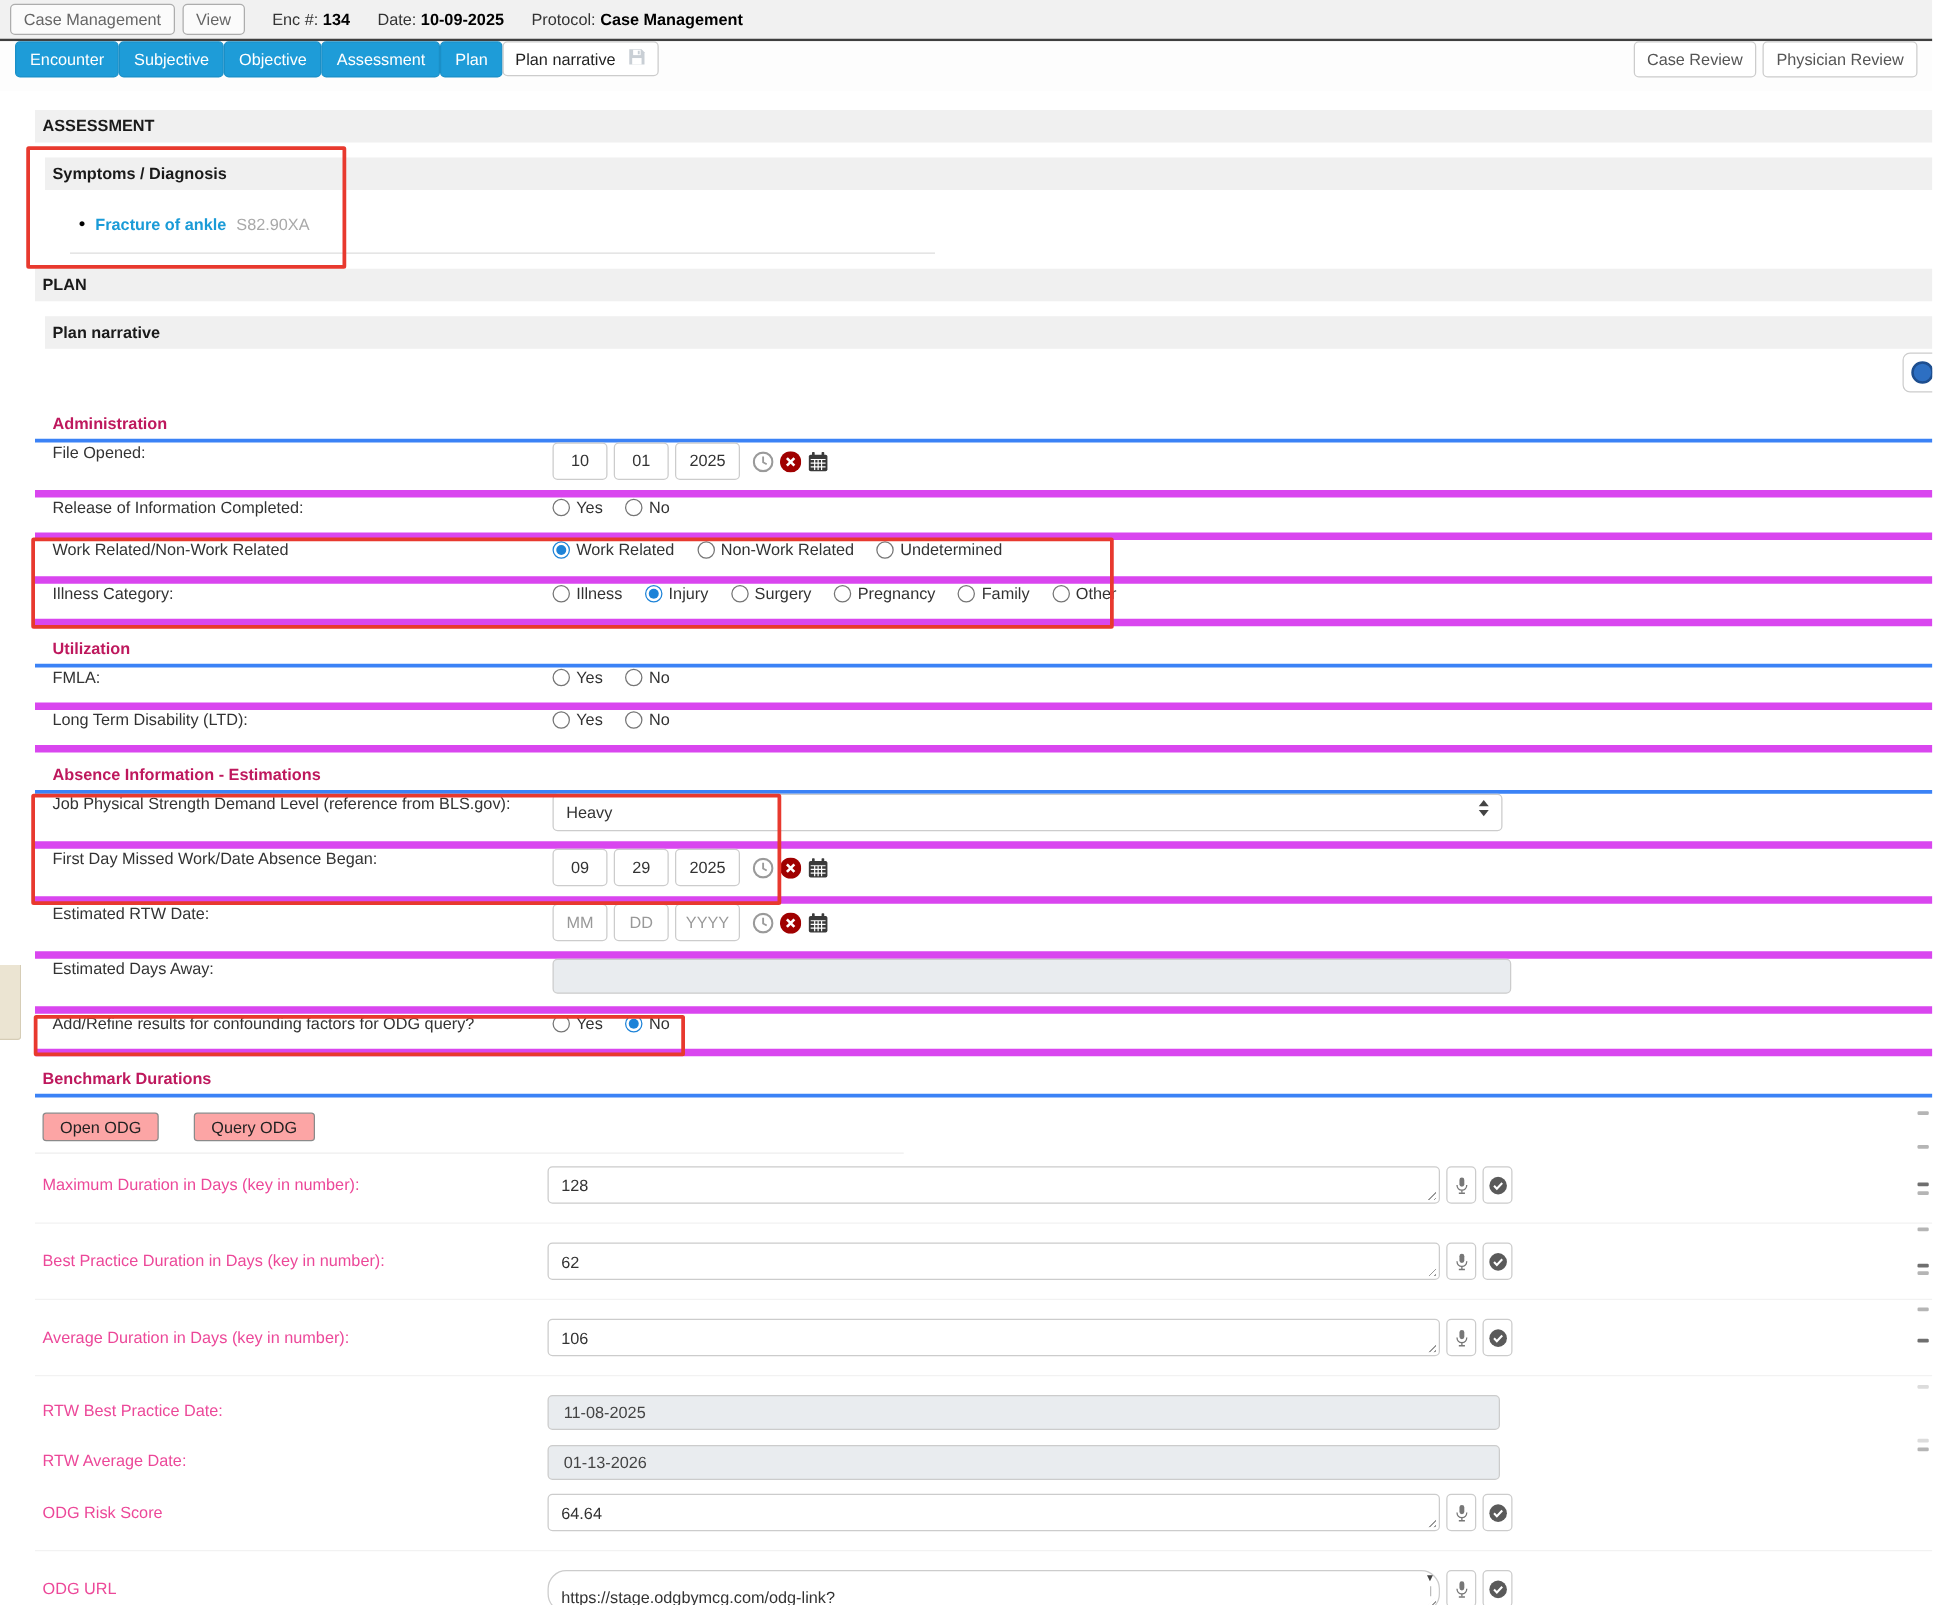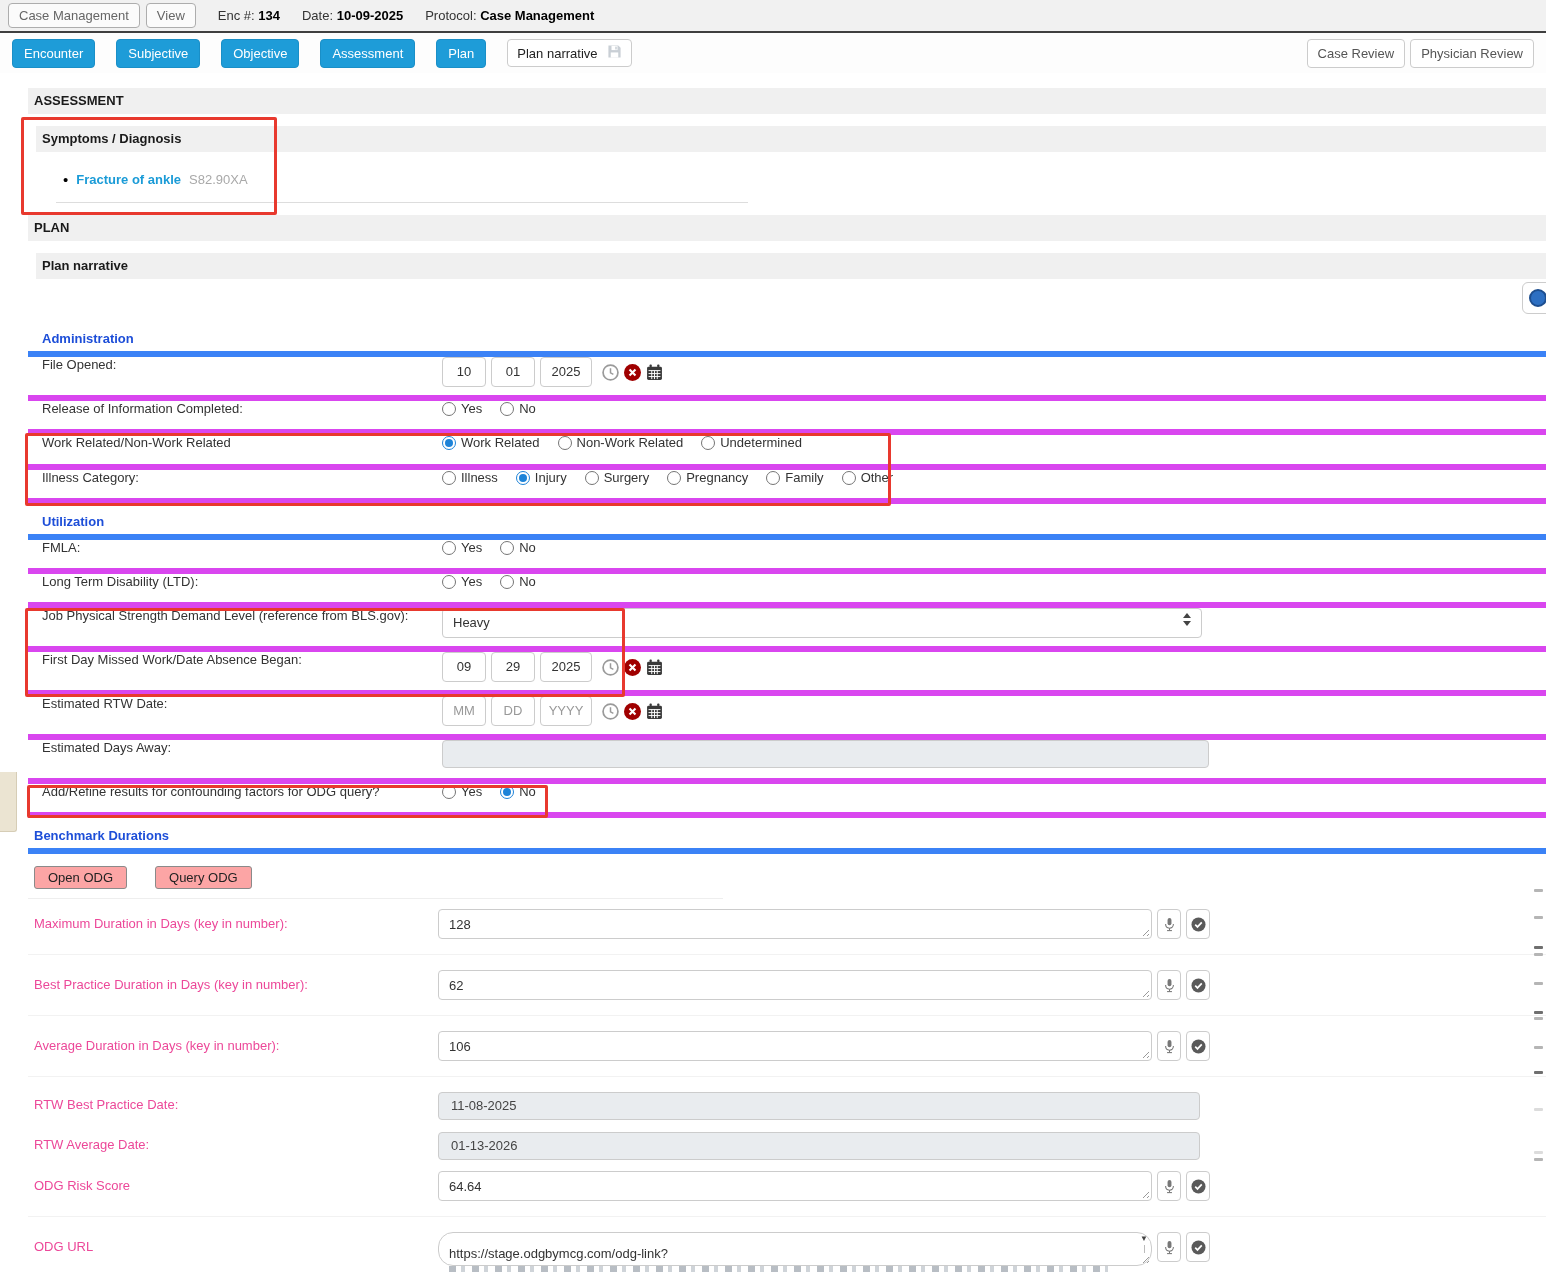--- a/index.html
+++ b/index.html
@@ -9,21 +9,21 @@
 
   
   .topbar { height: 33px; background: #f1f1f1; border-bottom: 2px solid #3f3f3f;
             display: flex; align-items: center; gap: 6px; padding: 0 8px; }
   .btn-outline { font-family: inherit; font-size: 13px; background: #fbfbfb; border: 1px solid #adadad;
                  border-radius: 4px; padding: 4px 10px; color: #666; cursor: pointer; }
   .meta { margin-left: 16px; color: #333; white-space: nowrap; }
   .meta b { color: #000; }
 
   
-  .tabbar { height: 40px; display: flex; align-items: center; gap: 21px; padding: 0 12px; background: #fdfdfd; }
+  .tabbar { height: 40px; display: flex; align-items: flex-start; gap: 0; padding: 0 12px; background: #fdfdfd; }
   .tab-blue { font-family: inherit; font-size: 13px; background: #1e9cd8; border: 1px solid #1a8fc7;
               color: #fff; border-radius: 4px; padding: 6px 11px; cursor: pointer; }
   .tab-white { background: #fff; border: 1px solid #ccc; border-radius: 4px; padding: 4px 9px;
                display: inline-flex; align-items: center; gap: 9px; color: #222; }
   .right-buttons { margin-left: auto; display: flex; gap: 5px; }
   .btn-review { font-family: inherit; font-size: 13px; background: #fff; border: 1px solid #ccc;
                 border-radius: 4px; padding: 6px 10px; color: #555; cursor: pointer; }
 
   
   .content { padding: 15px 0 0 28px; }
@@ -40,22 +40,22 @@
   .ov-job  { left: -3px; top: 0; width: 600px; bottom: -1px; }
   .ov-conf { left: -1px; top: 1px; width: 521px; bottom: 0; }
 
   .diag-row { display: flex; align-items: center; gap: 8px; margin: 13px 0 0 27px; height: 28px; }
   .bullet { color: #000; font-size: 15px; }
   .diag-link { color: #1a9bd7; font-weight: bold; text-decoration: none; cursor: pointer; }
   .diag-code { color: #a9a9a9; }
   .diag-hr { margin: 9px 0 0 20px; width: 692px; border-top: 1px solid #ddd; height: 0; }
 
   
-  .section-h { font-weight: bold; color: #1d4ed8; padding: 0 0 5px 14px;
-               border-bottom: 6px solid #3b82f6; margin-top: 52px; }
+  .section-h { font-weight: bold; color: #be185d; padding: 0 0 5px 14px;
+               border-bottom: 3px solid #3b82f6; margin-top: 52px; }
   .section-h.tight { margin-top: 10px; }
   .frow { display: flex; align-items: flex-start; min-height: 34px; padding-left: 14px;
           border-bottom: 6px solid #d946ef; }
   .frow.tall { min-height: 44px; }
   .flabel { width: 400px; color: #333; flex: none; }
   .fctrl { display: flex; align-items: center; }
   .radios .radio { display: inline-flex; align-items: center; margin-right: 18px; cursor: pointer; }
   .rdot { width: 14px; height: 14px; border: 1px solid #757575; border-radius: 50%;
           margin-right: 5px; background: #fff; position: relative; flex: none; }
   .rdot.checked { border-color: #1d83d8; }
@@ -301,20 +301,21 @@
             <span class="rdot"></span>
             <span>Yes</span>
           </span>
           <span class="radio">
             <span class="rdot"></span>
             <span>No</span>
           </span>
         </div>
     </div>
 
+    <div class="section-h tight">Absence Information - Estimations</div>
 
     <div class="sym-wrap">
       <div class="red-overlay ov-job"></div>
       <div class="frow tall">
         <div class="flabel">Job Physical Strength Demand Level (reference from BLS.gov):</div>
         <div class="select">
           <span>Heavy</span>
           <span class="sel-arrows">
               <i class="up"></i>
               <i class="dn"></i>

